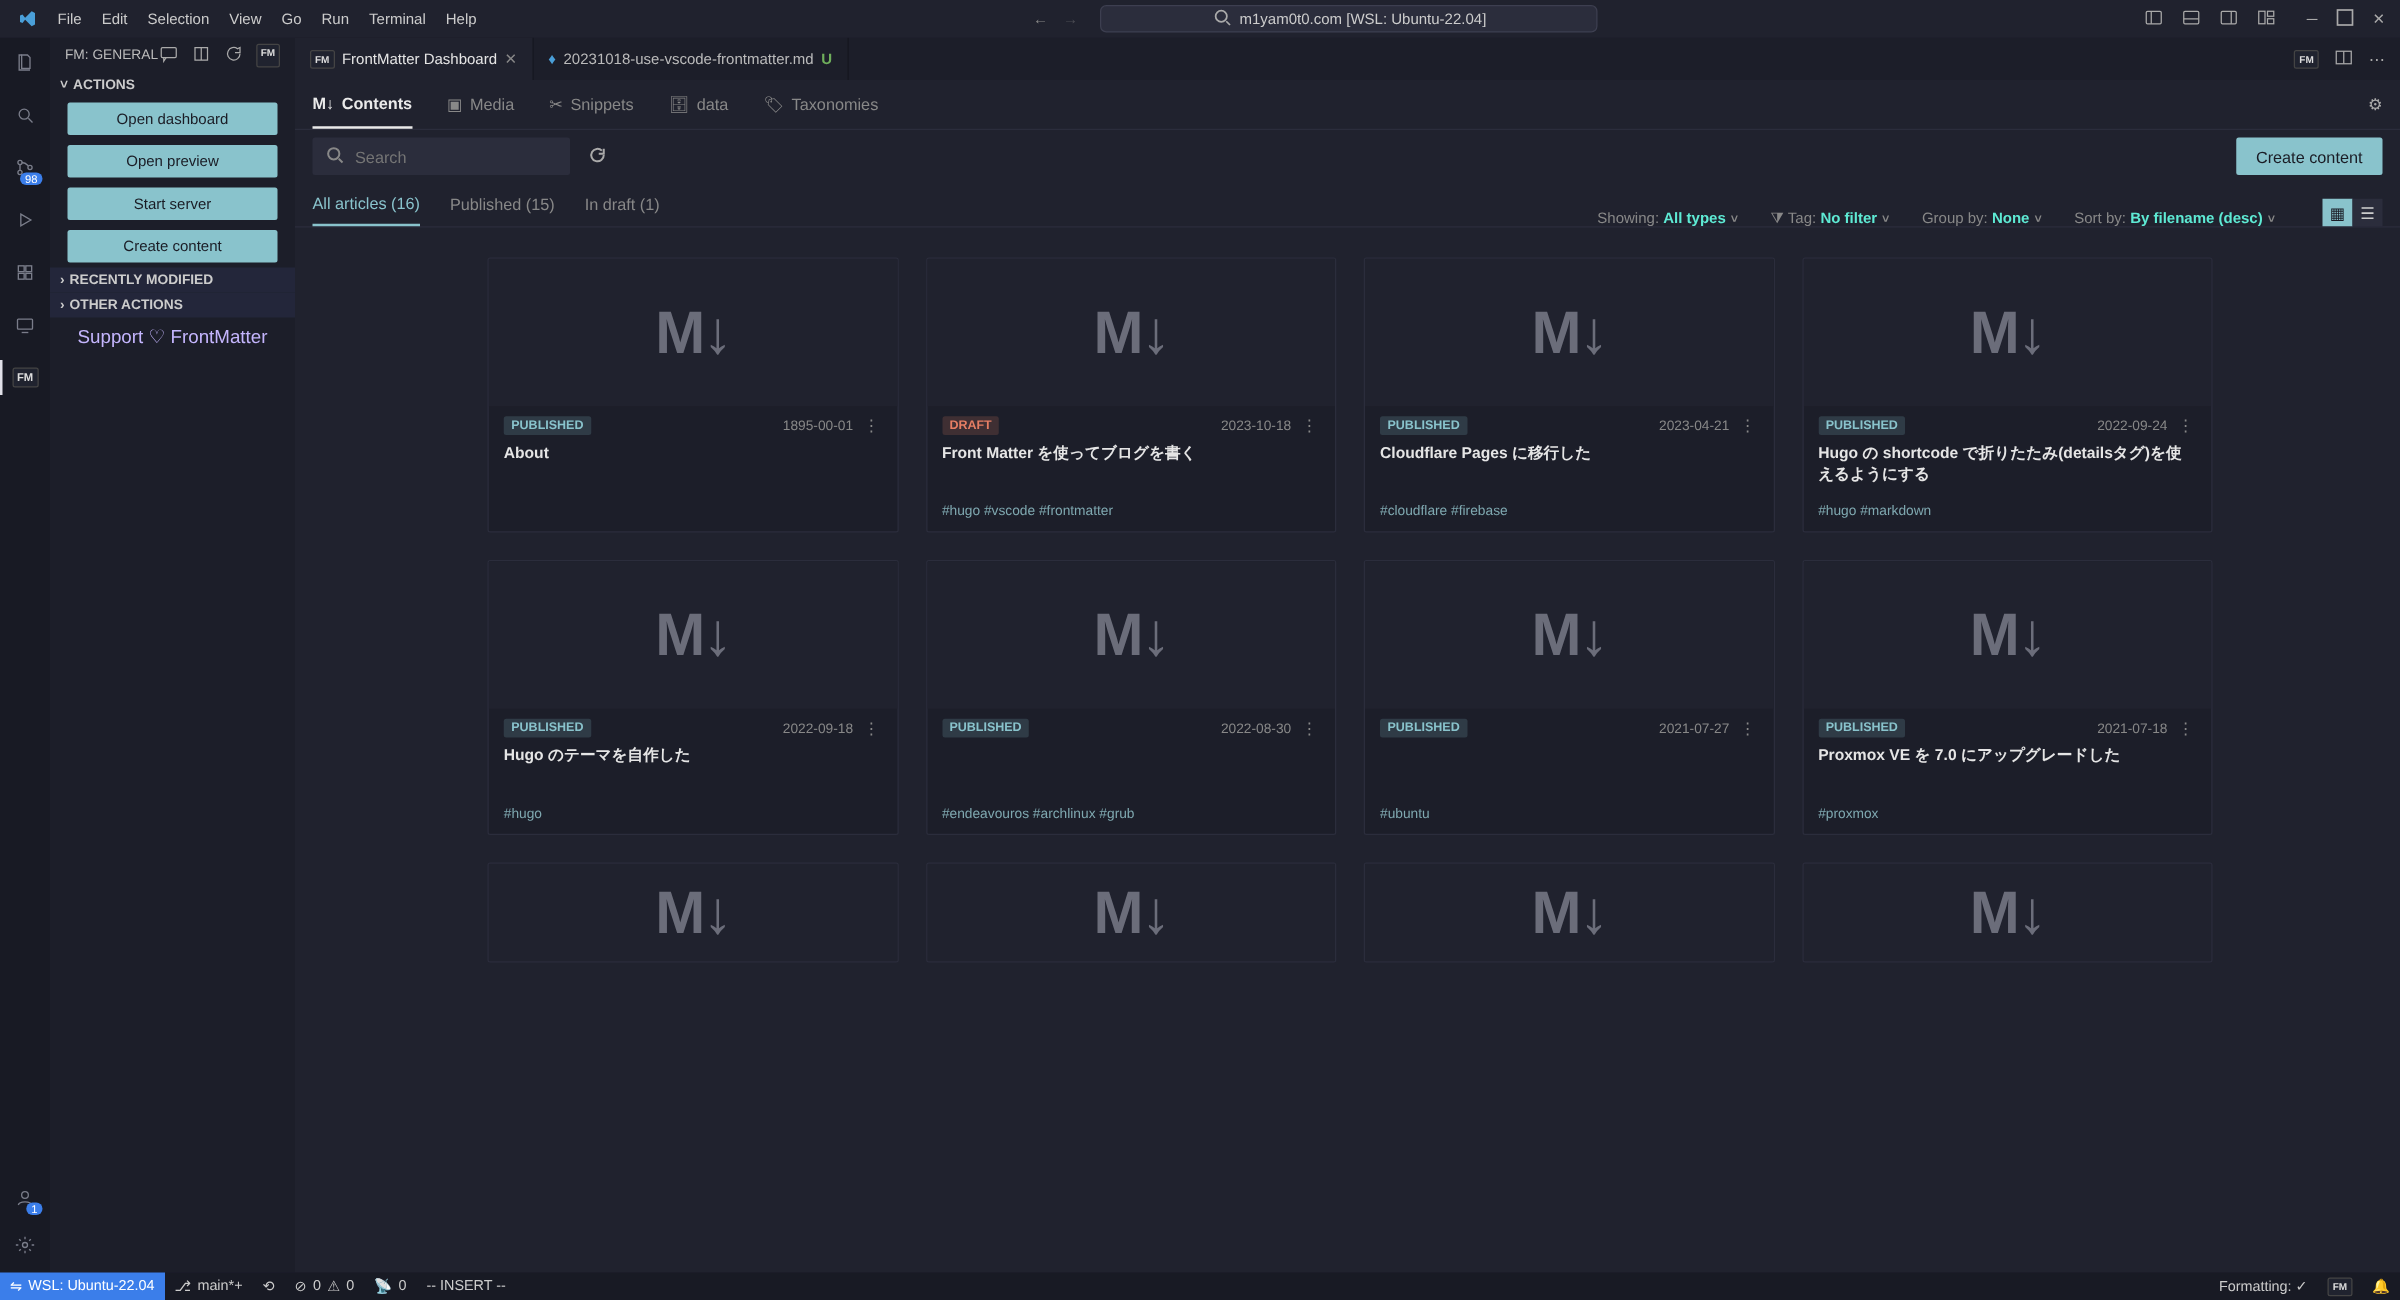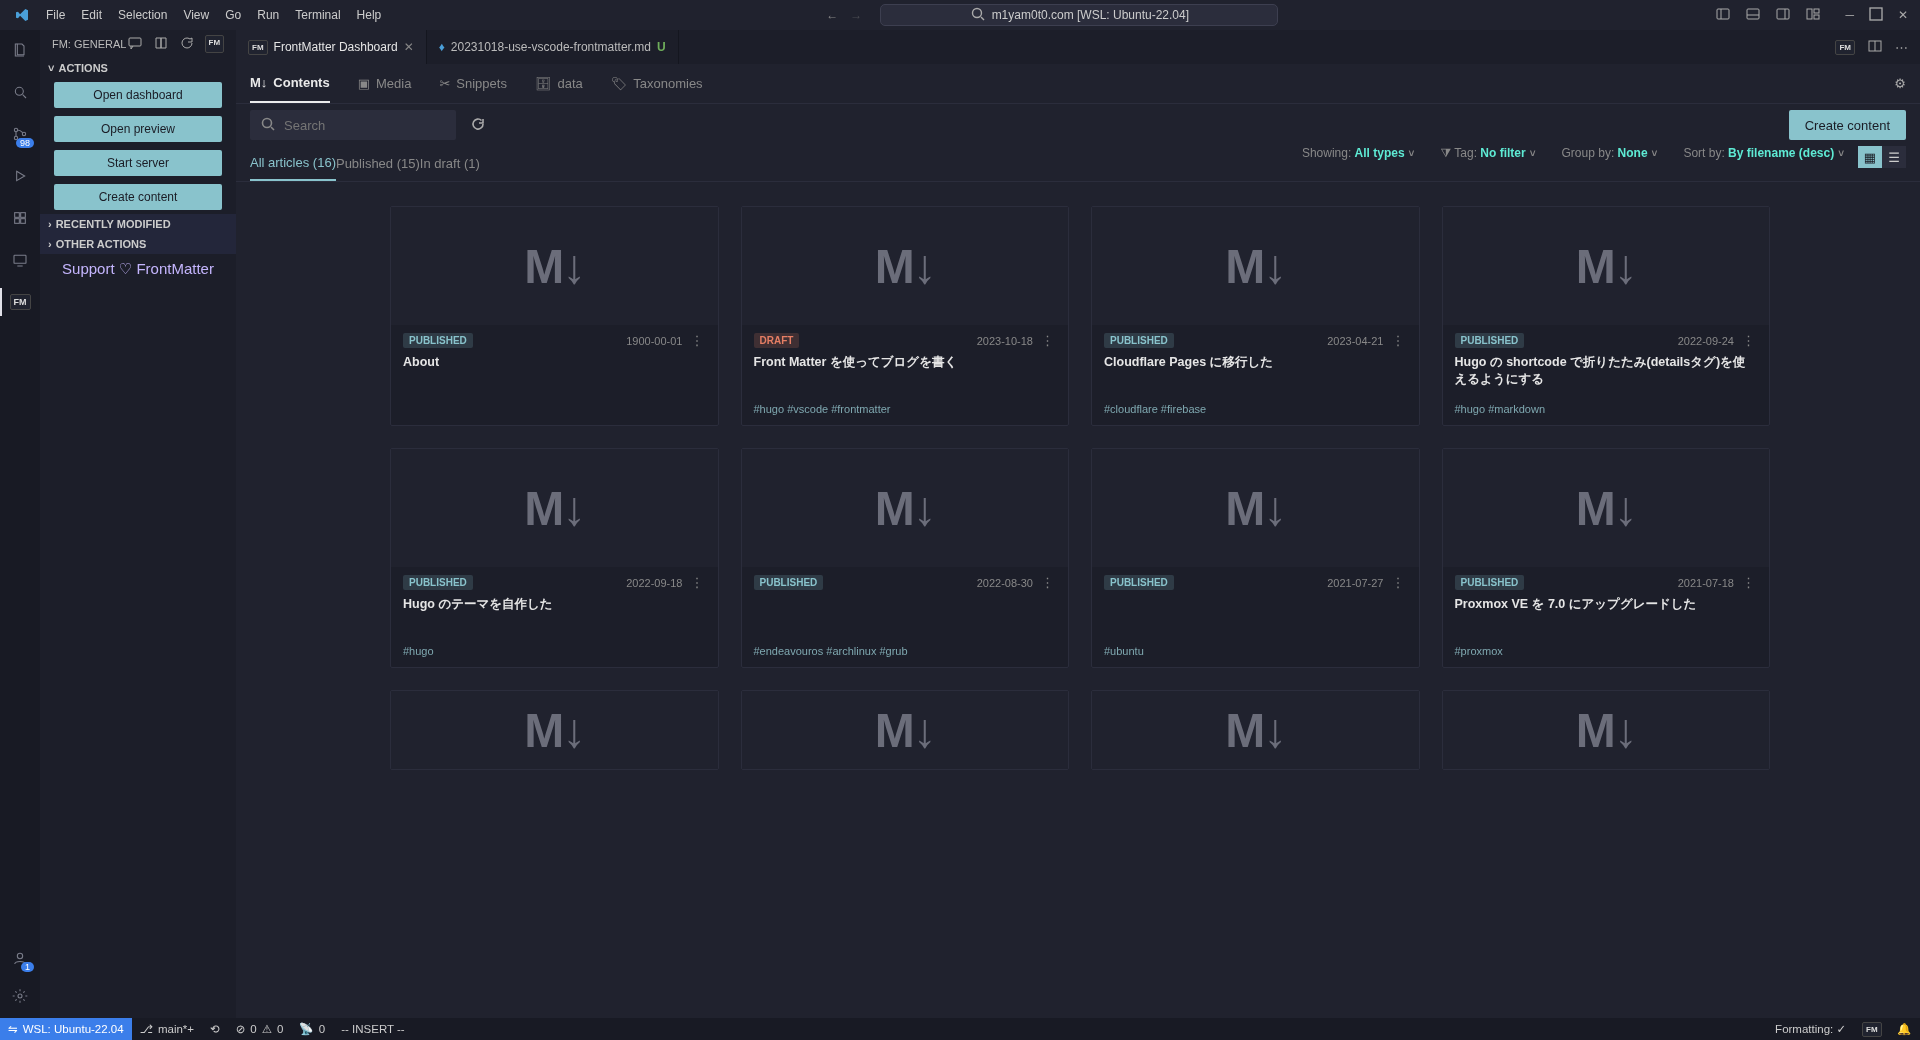--- a/index.html
+++ b/index.html
@@ -39,21 +39,21 @@
 .dash-tab { display:flex; align-items:center; gap:6px; color:#888; font-size:13px; cursor:pointer; height:100%; }
 .dash-tab.active { color:#eaeaea; border-bottom:2px solid #eaeaea; font-weight:600; }
 .dash-tabs .spacer { flex:1; }
 .gear { color:#aaa; cursor:pointer; }
 .toolbar { height:42px; display:flex; align-items:center; padding:0 14px; gap:14px; }
 .search-inp-wrap { width:206px; height:30px; background:#2b2d3c; border-radius:2px; display:flex; align-items:center; gap:8px; padding:0 10px; color:#888; }
 .search-inp-wrap input { background:transparent; border:none; outline:none; color:#ccc; font-size:13px; width:100%; }
 .refresh { color:#aaa; cursor:pointer; }
 .toolbar .spacer { flex:1; }
 .btn-create { background:#89c3cc; color:#1a1c25; border:none; height:30px; padding:0 16px; border-radius:2px; font-size:13px; cursor:pointer; }
-.filterbar { height:36px; display:flex; align-items:flex-start; padding:0 14px; border-bottom:1px solid #2b2d3c; }
+.filterbar { height:36px; display:flex; align-items:flex-end; padding:0 14px; border-bottom:1px solid #2b2d3c; gap:24px; }
 .ftab { color:#888; font-size:13px; cursor:pointer; height:100%; display:flex; align-items:center; }
 .ftab.active { color:#89c3cc; border-bottom:2px solid #89c3cc; }
 .filterbar .spacer { flex:1; }
 .filter-group { display:flex; gap:26px; align-items:center; font-size:12px; color:#888; }
 .fg .val { color:#5eead4; font-weight:600; }
 .view-toggle { display:flex; gap:0; margin-left:14px; }
 .view-btn { width:24px; height:22px; background:#2b2d3c; display:flex; align-items:center; justify-content:center; color:#ccc; cursor:pointer; }
 .view-btn.active { background:#89c3cc; color:#1a1c25; }
 .content-grid { flex:1; overflow-y:auto; padding:24px 150px 0 154px; display:grid; grid-template-columns:repeat(4,1fr); gap:22px; align-content:start; }
 .card { background:#1c1e29; border:1px solid #2b2d3c; border-radius:2px; overflow:hidden; display:flex; flex-direction:column; height:220px; }
@@ -317,21 +317,21 @@
         <div class="view-btn">☰</div>
       </div>
     </div>
 
     <div class="content-grid" id="grid">
         <div class="card">
           <div class="card-thumb">M↓</div>
           <div class="card-body">
             <div class="card-meta">
               <span class="status pub">PUBLISHED</span>
-              <span class="card-date">1900-00-01</span>
+              <span class="card-date">1895-00-01</span>
               <span class="card-more">⋮</span>
             </div>
             <div class="card-title">About</div>
             <div class="card-tags"></div>
           </div>
         </div>
         <div class="card">
           <div class="card-thumb">M↓</div>
           <div class="card-body">
             <div class="card-meta">

